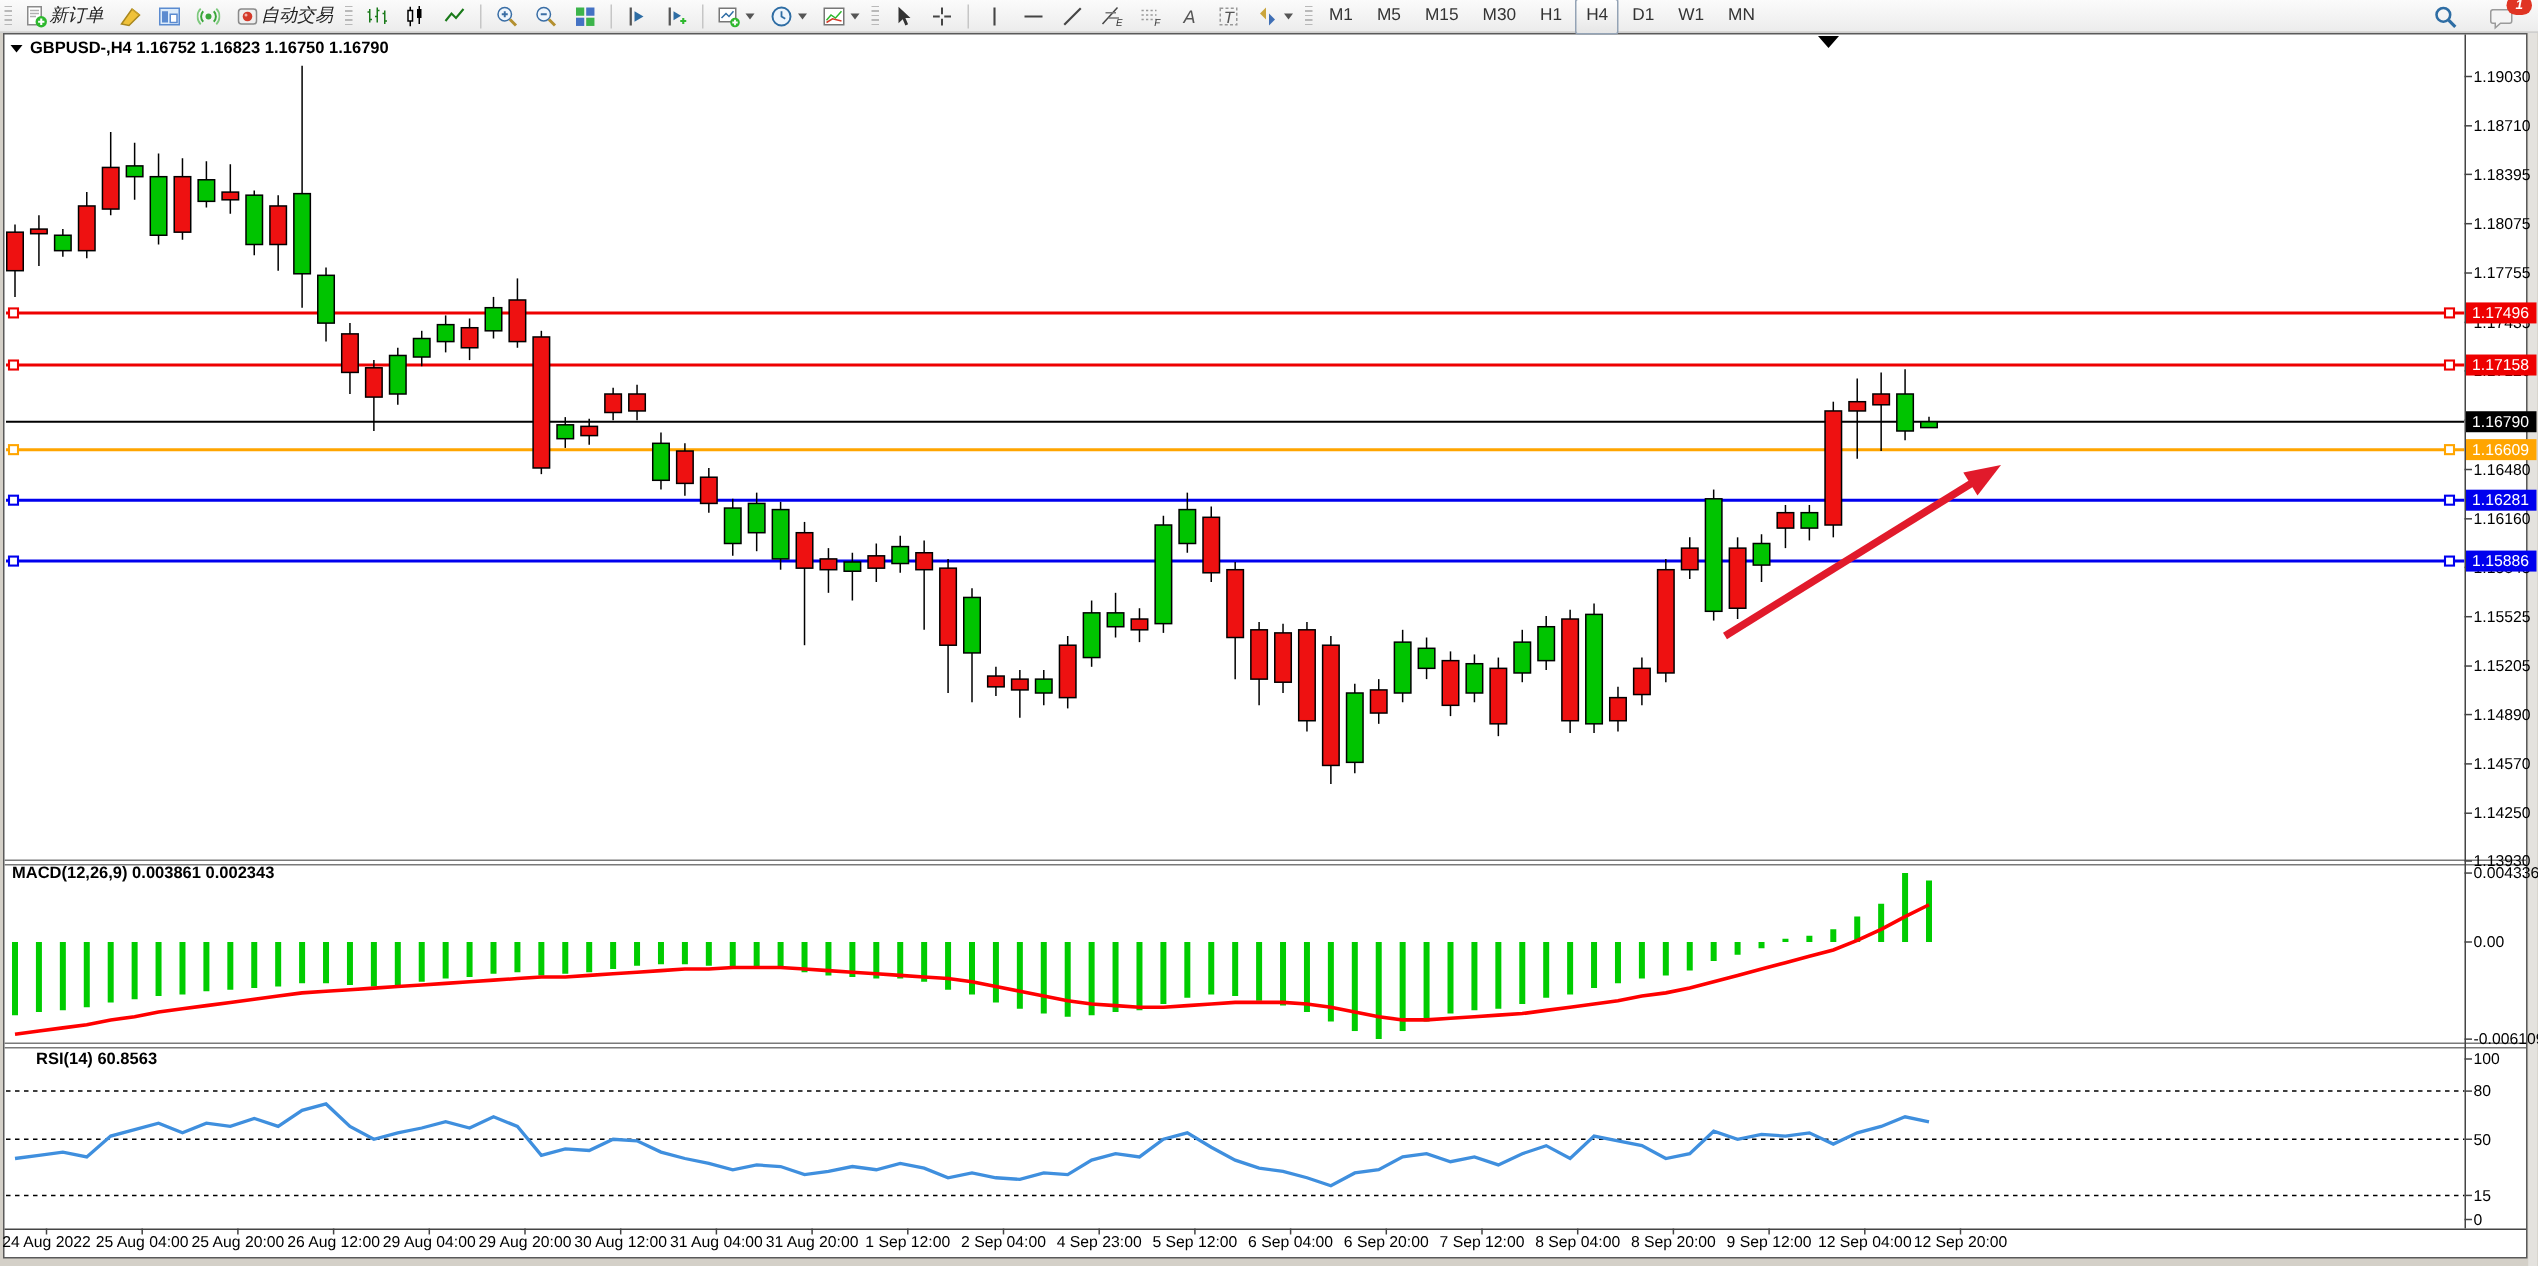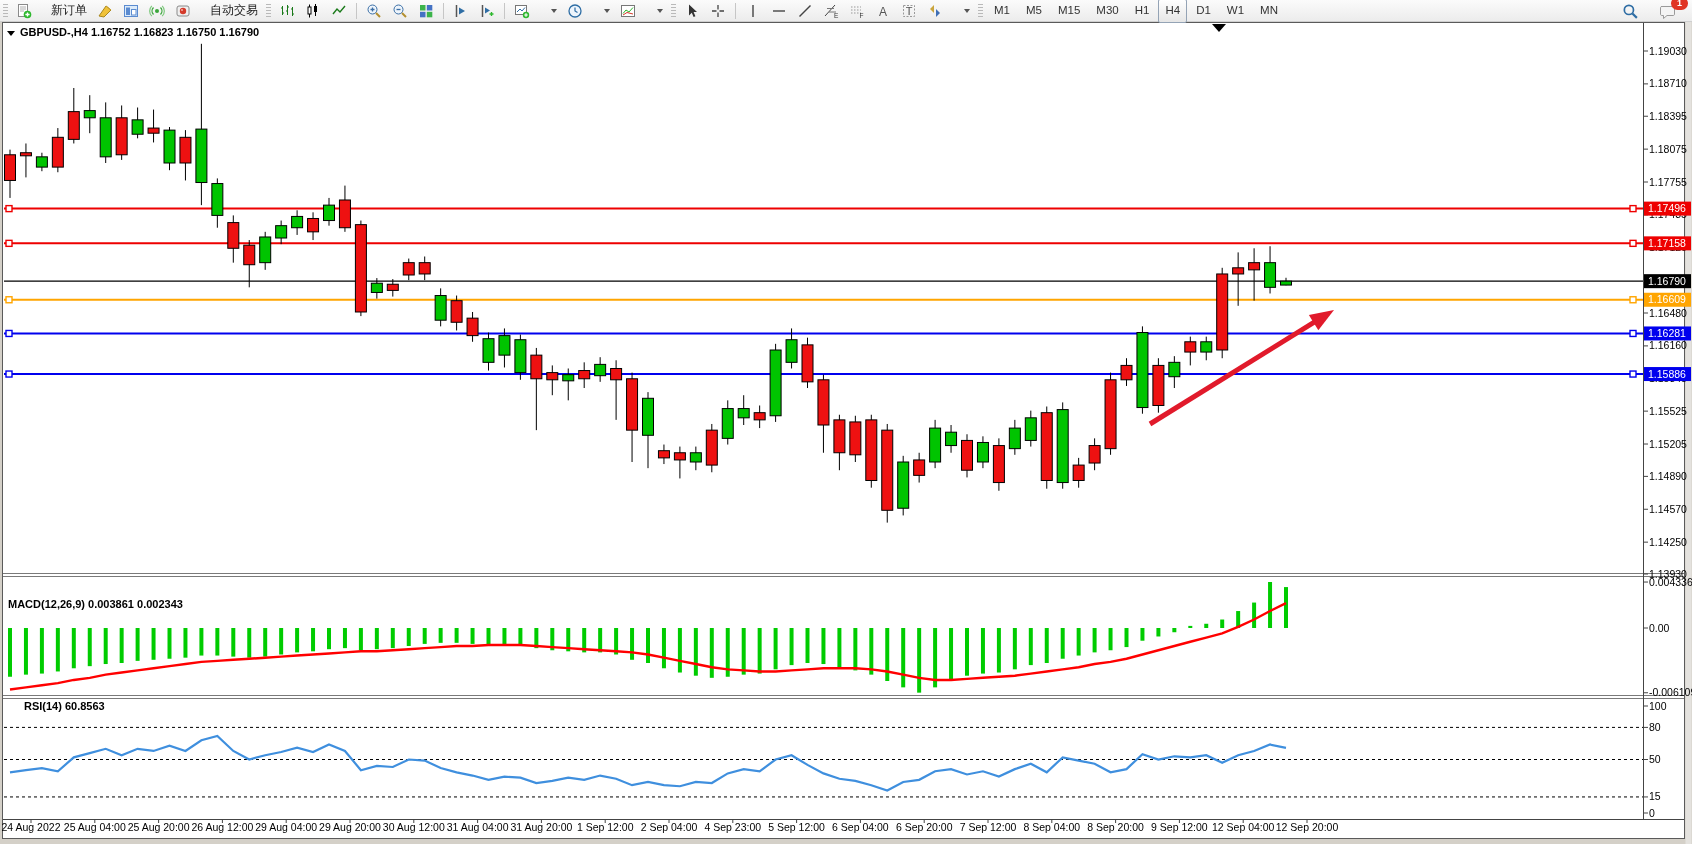--- a/index.html
+++ b/index.html
@@ -2,21 +2,21 @@
 <html><head>
 <meta charset="utf-8">
 <style>
   html,body{margin:0;padding:0;background:#d4d0c8;font-family:"Liberation Sans",sans-serif;}
   #window{position:relative;width:1692px;height:844px;background:#d4d0c8;overflow:hidden;}
   
   #toolbar{position:absolute;left:0;top:0;width:1692px;height:21px;background:linear-gradient(#fbfbfb,#ececec);
     border-bottom:1px solid #cfcfcf;display:flex;align-items:center;font-size:12px;color:#222;z-index:5;}
   .tbgrip{width:5px;height:14px;margin:0 3px;background:repeating-linear-gradient(180deg,#b9b9b9 0 1px,transparent 1px 3px);}
   .tbsep{width:1px;height:16px;background:#c6c6c6;margin:0 4px;}
-  .tbtn{display:flex;align-items:center;gap:19px;padding:1px 4px;height:17px;border:1px solid transparent;border-radius:2px;}
+  .tbtn{display:flex;align-items:center;gap:1px;padding:1px 4px;height:17px;border:1px solid transparent;border-radius:2px;font-style:italic;}
   .tbtn svg{display:block;}
   .caret{width:0;height:0;border-left:3px solid transparent;border-right:3px solid transparent;border-top:4px solid #555;margin-left:2px;}
   .tf{padding:3px 6px;height:16px;line-height:14px;border:1px solid transparent;border-radius:2px;margin:0 1px;font-size:11.5px;color:#333;}
   .tf.active{border:1px solid #94a3b5;background:linear-gradient(#ffffff,#e6e6e6);}
   #tb-right{position:absolute;right:10px;top:1px;display:flex;align-items:center;gap:10px;}
   .badge{position:absolute;top:-5px;right:-7px;min-width:13px;height:13px;border-radius:7px;background:#e03423;color:#fff;
     font-size:9px;line-height:13px;text-align:center;padding:0 2px;font-weight:bold;}
   
   #chartsvg{position:absolute;left:0;top:0;}
   .ovl{position:absolute;font-size:11px;color:#000;white-space:nowrap;z-index:3;font-weight:bold;}
@@ -701,16 +701,16 @@
       <text x="1179.3999999999999" y="831" fill="#000" style="font-family:'Liberation Sans',sans-serif;font-size:10.5px;text-anchor:middle;">9 Sep 12:00</text>
       <line x1="1243.2" y1="819" x2="1243.2" y2="823" stroke="#444"></line>
       <text x="1243.2" y="831" fill="#000" style="font-family:'Liberation Sans',sans-serif;font-size:10.5px;text-anchor:middle;">12 Sep 04:00</text>
       <line x1="1307" y1="819" x2="1307" y2="823" stroke="#444"></line>
       <text x="1307" y="831" fill="#000" style="font-family:'Liberation Sans',sans-serif;font-size:10.5px;text-anchor:middle;">12 Sep 20:00</text>
     </svg>
 
   <div class="ovl" style="left:7px;top:26px;">
     <span id="title-tri"></span><span>GBPUSD-,H4  1.16752 1.16823 1.16750 1.16790</span>
   </div>
-  <div class="ovl" style="left:8px;top:598px;">MACD(12,26,9) 0.003861 0.002343</div>
+  <div class="ovl" style="left:8px;top:576px;">MACD(12,26,9) 0.003861 0.002343</div>
   <div class="ovl" style="left:24px;top:700px;">RSI(14) 60.8563</div>
 
 </div>
 
 </body></html>

